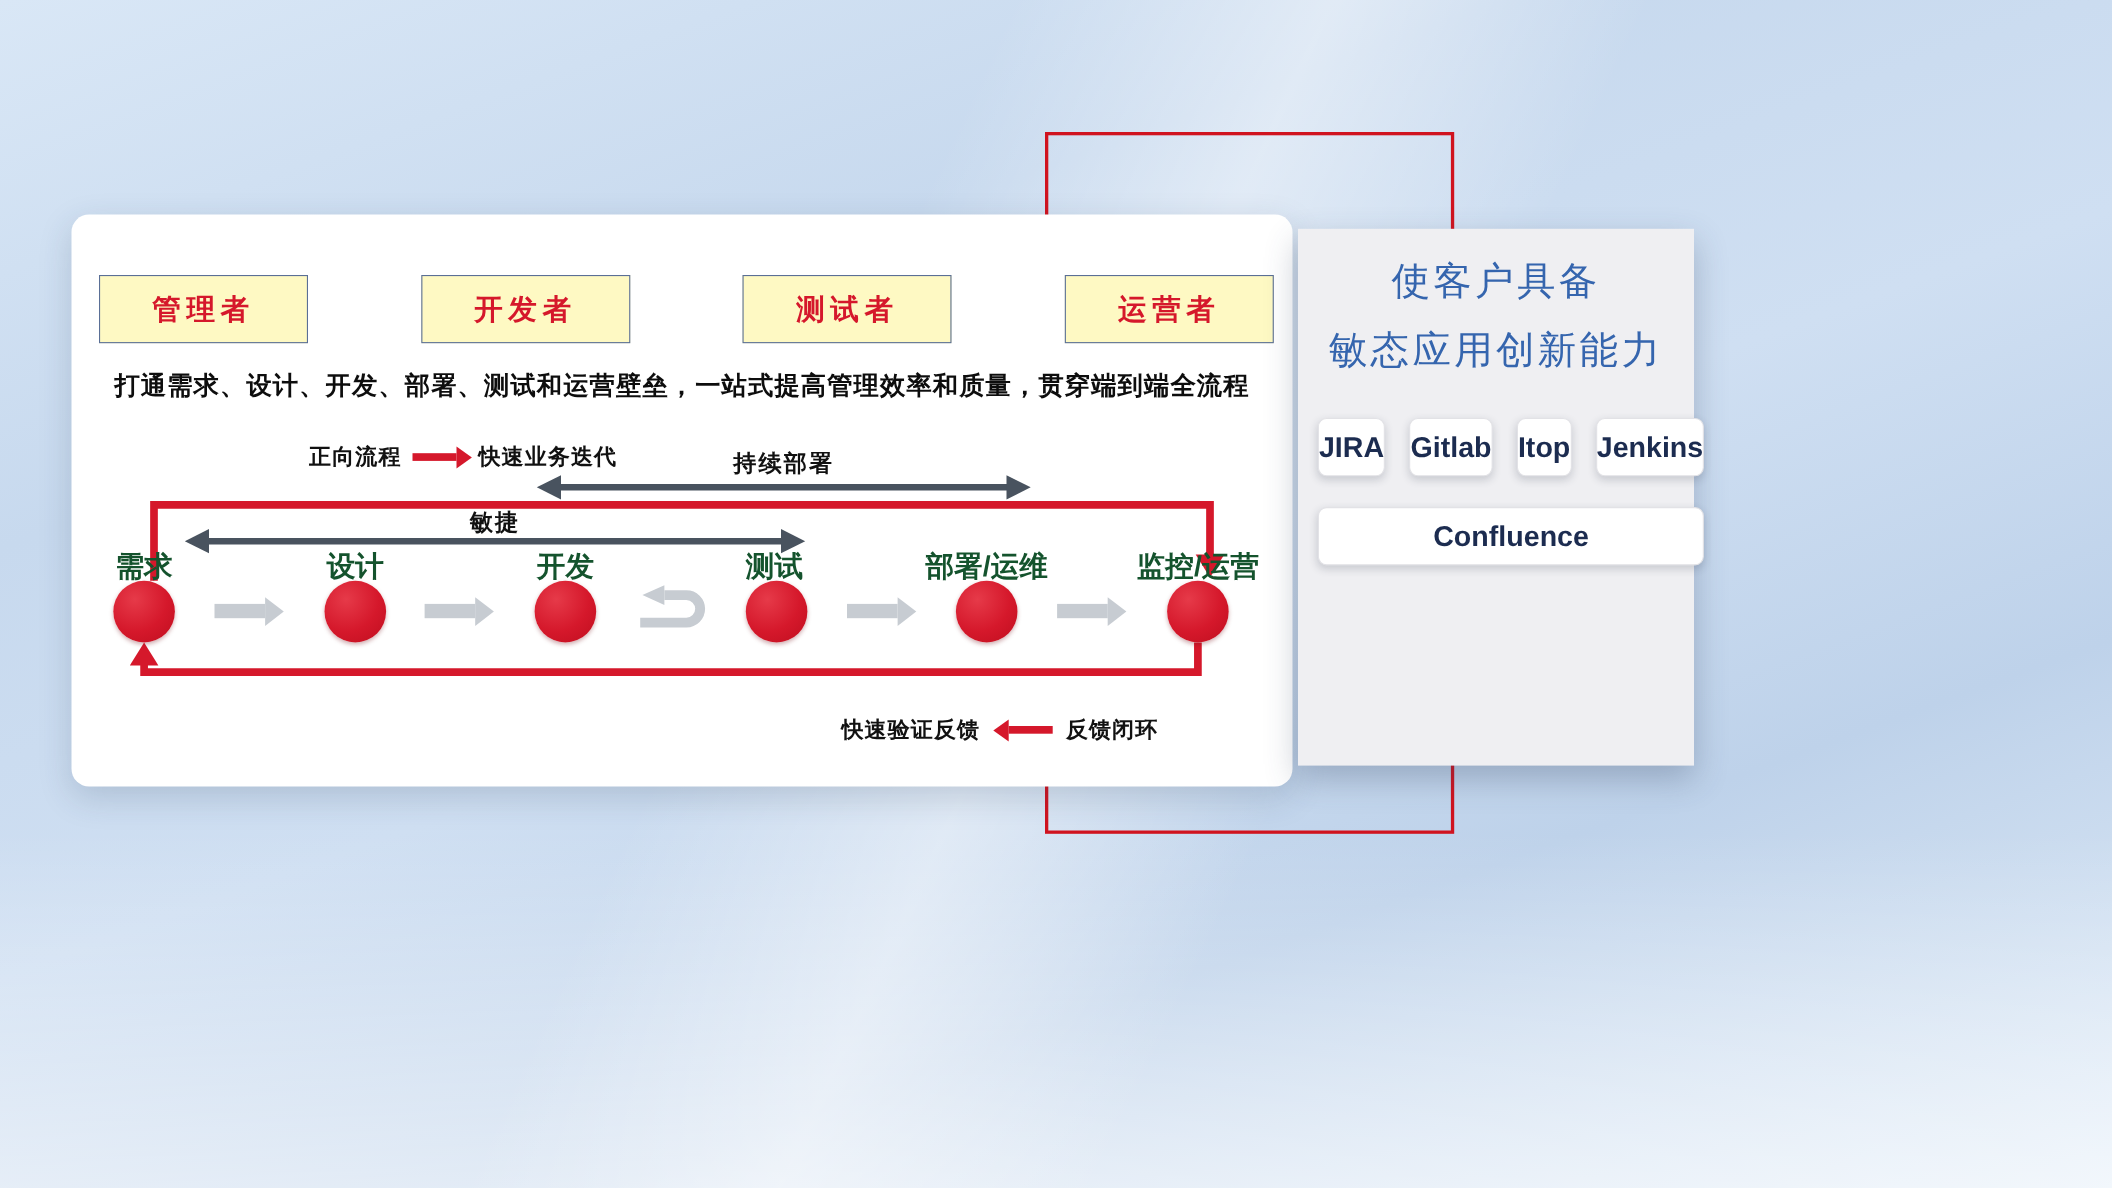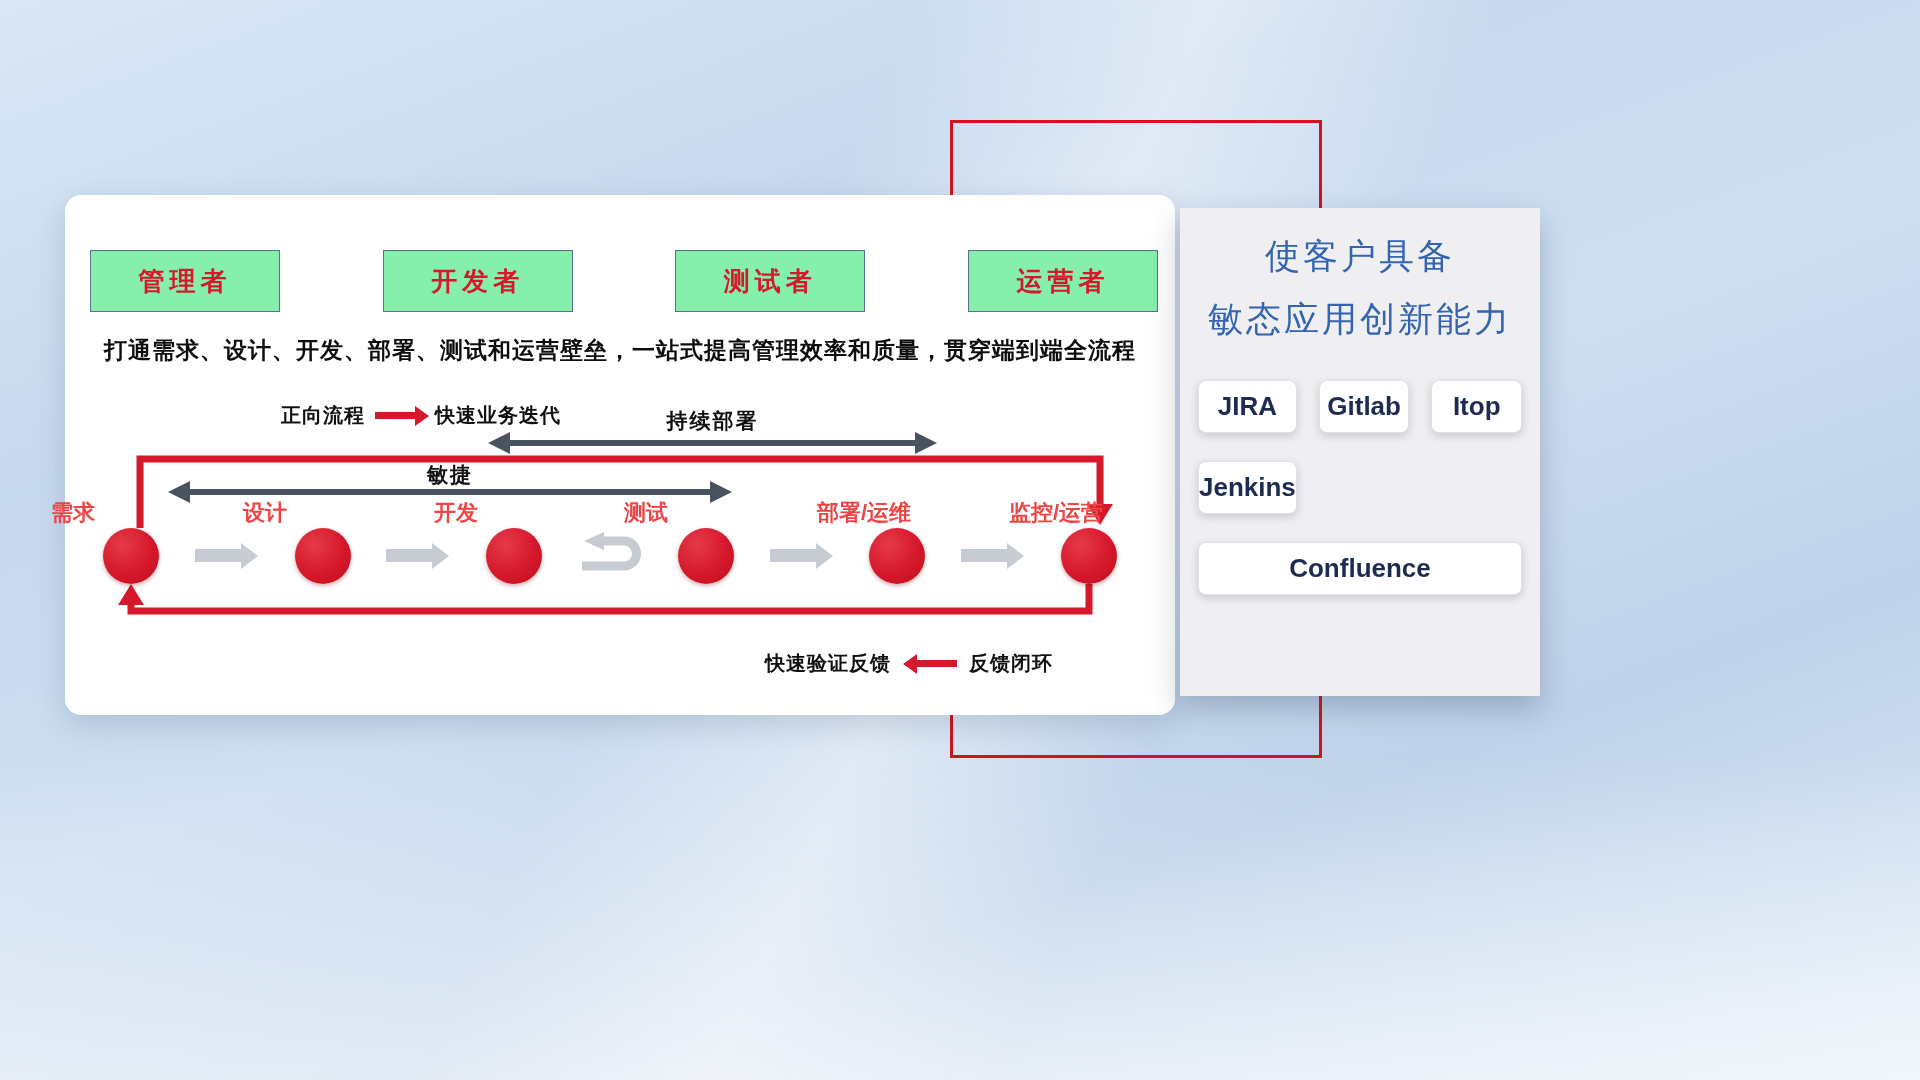--- a/index.html
+++ b/index.html
@@ -20,21 +20,21 @@
   .main-panel{
     position:absolute; left:65px; top:195px; width:1110px; height:520px;
     background:#ffffff; border-radius:16px; z-index:2;
     box-shadow:0 10px 30px rgba(40,60,90,0.18);
   }
   .roles-row{
     position:absolute; left:25px; top:55px; width:1068px;
     display:flex; justify-content:space-between;
   }
   .role-box{
-    width:190px; height:62px; background:#86efac;
+    width:190px; height:62px; background:#fef9c3;
     border:1.5px solid #5a6f96;
     display:flex; align-items:center; justify-content:center;
   }
   .role-box span{ color:#d5182b; font-size:26px; font-weight:bold; letter-spacing:5px; }
   .description{
     position:absolute; left:0; top:140px; width:1110px; padding:0 30px;
     text-align:center; color:#0d0d0d; font-size:23px; font-weight:bold; letter-spacing:1px;
   }
   .legend-row{ position:absolute; display:flex; align-items:center; }
   .legend-forward{ left:168px; top:207px;margin-left:48px; }
@@ -44,38 +44,38 @@
   .rarrow-right::after{ content:""; position:absolute; left:100%; top:50%; transform:translateY(-50%);
     border-left:14px solid #d5182b; border-top:10px solid transparent; border-bottom:10px solid transparent; }
   .rarrow-left{ display:inline-block; width:40px; height:7px; background:#d5182b; position:relative; margin:0 12px 0 26px; }
   .rarrow-left::before{ content:""; position:absolute; right:100%; top:50%; transform:translateY(-50%);
     border-right:14px solid #d5182b; border-top:10px solid transparent; border-bottom:10px solid transparent; }
   .cd-label{ position:absolute; left:425px; top:212px; width:445px; text-align:center;
     font-size:21px; font-weight:bold; color:#111; letter-spacing:2px; }
   .agile-label{ position:absolute; left:105px; top:266px; width:560px; text-align:center;
     font-size:21px; font-weight:bold; color:#111; letter-spacing:2px; }
   .flow-svg{ position:absolute; left:0; top:0; width:1110px; height:520px; pointer-events:none; }
-  .node-label{ position:absolute; top:303px; width:160px; 
-    font-size:22px; font-weight:bold; color:#ef4444; }
+  .node-label{ position:absolute; top:303px; width:160px; text-align:center;
+    font-size:26px; font-weight:bold; color:#14532d; }
   .node-circle{ position:absolute; top:333px; width:56px; height:56px; border-radius:50%;
     background:radial-gradient(circle at 35% 30%, #e63a49 0%, #d5182b 55%, #bf0e1f 100%);
     box-shadow:0 2px 4px rgba(120,20,30,0.35); }
   .garrow{ position:absolute; top:354px; width:46px; height:13px; background:#c7ccd2; }
   .garrow::after{ content:""; position:absolute; left:100%; top:50%; transform:translateY(-50%);
     border-left:17px solid #c7ccd2; border-top:13px solid transparent; border-bottom:13px solid transparent; }
   .loop-icon{ position:absolute; left:507px; top:336px; }
   .right-panel{
     position:absolute; left:1180px; top:208px; width:360px; height:488px;
     background:#efeff2; z-index:3; box-shadow:0 12px 28px rgba(50,65,95,0.30);
     padding:30px 18px 0 18px;
   }
   .rp-title{ text-align:center; color:#3565ae; font-size:35px; font-weight:normal;
     letter-spacing:3px; line-height:1.0; }
   .rp-title + .rp-title{ margin-top:28px; }
-  .tool-grid{ margin-top:44px; display:grid; grid-template-columns:1fr 1fr 1fr; gap:28px 22px; }
+  .tool-grid{ margin-top:44px; display:grid; grid-template-columns:1fr 1fr 1fr 1fr; gap:28px 22px; }
   .tool{
     height:53px; background:#ffffff; border-radius:8px; border:1px solid #e2e2e6;
     box-shadow:0 3px 8px rgba(40,50,70,0.20);
     display:flex; align-items:center; justify-content:center;
     color:#1c2c50; font-size:26px; font-weight:bold;
   }
   .tool-wide{ grid-column:1 / -1; }
 </style>
 </head>
 <body>

